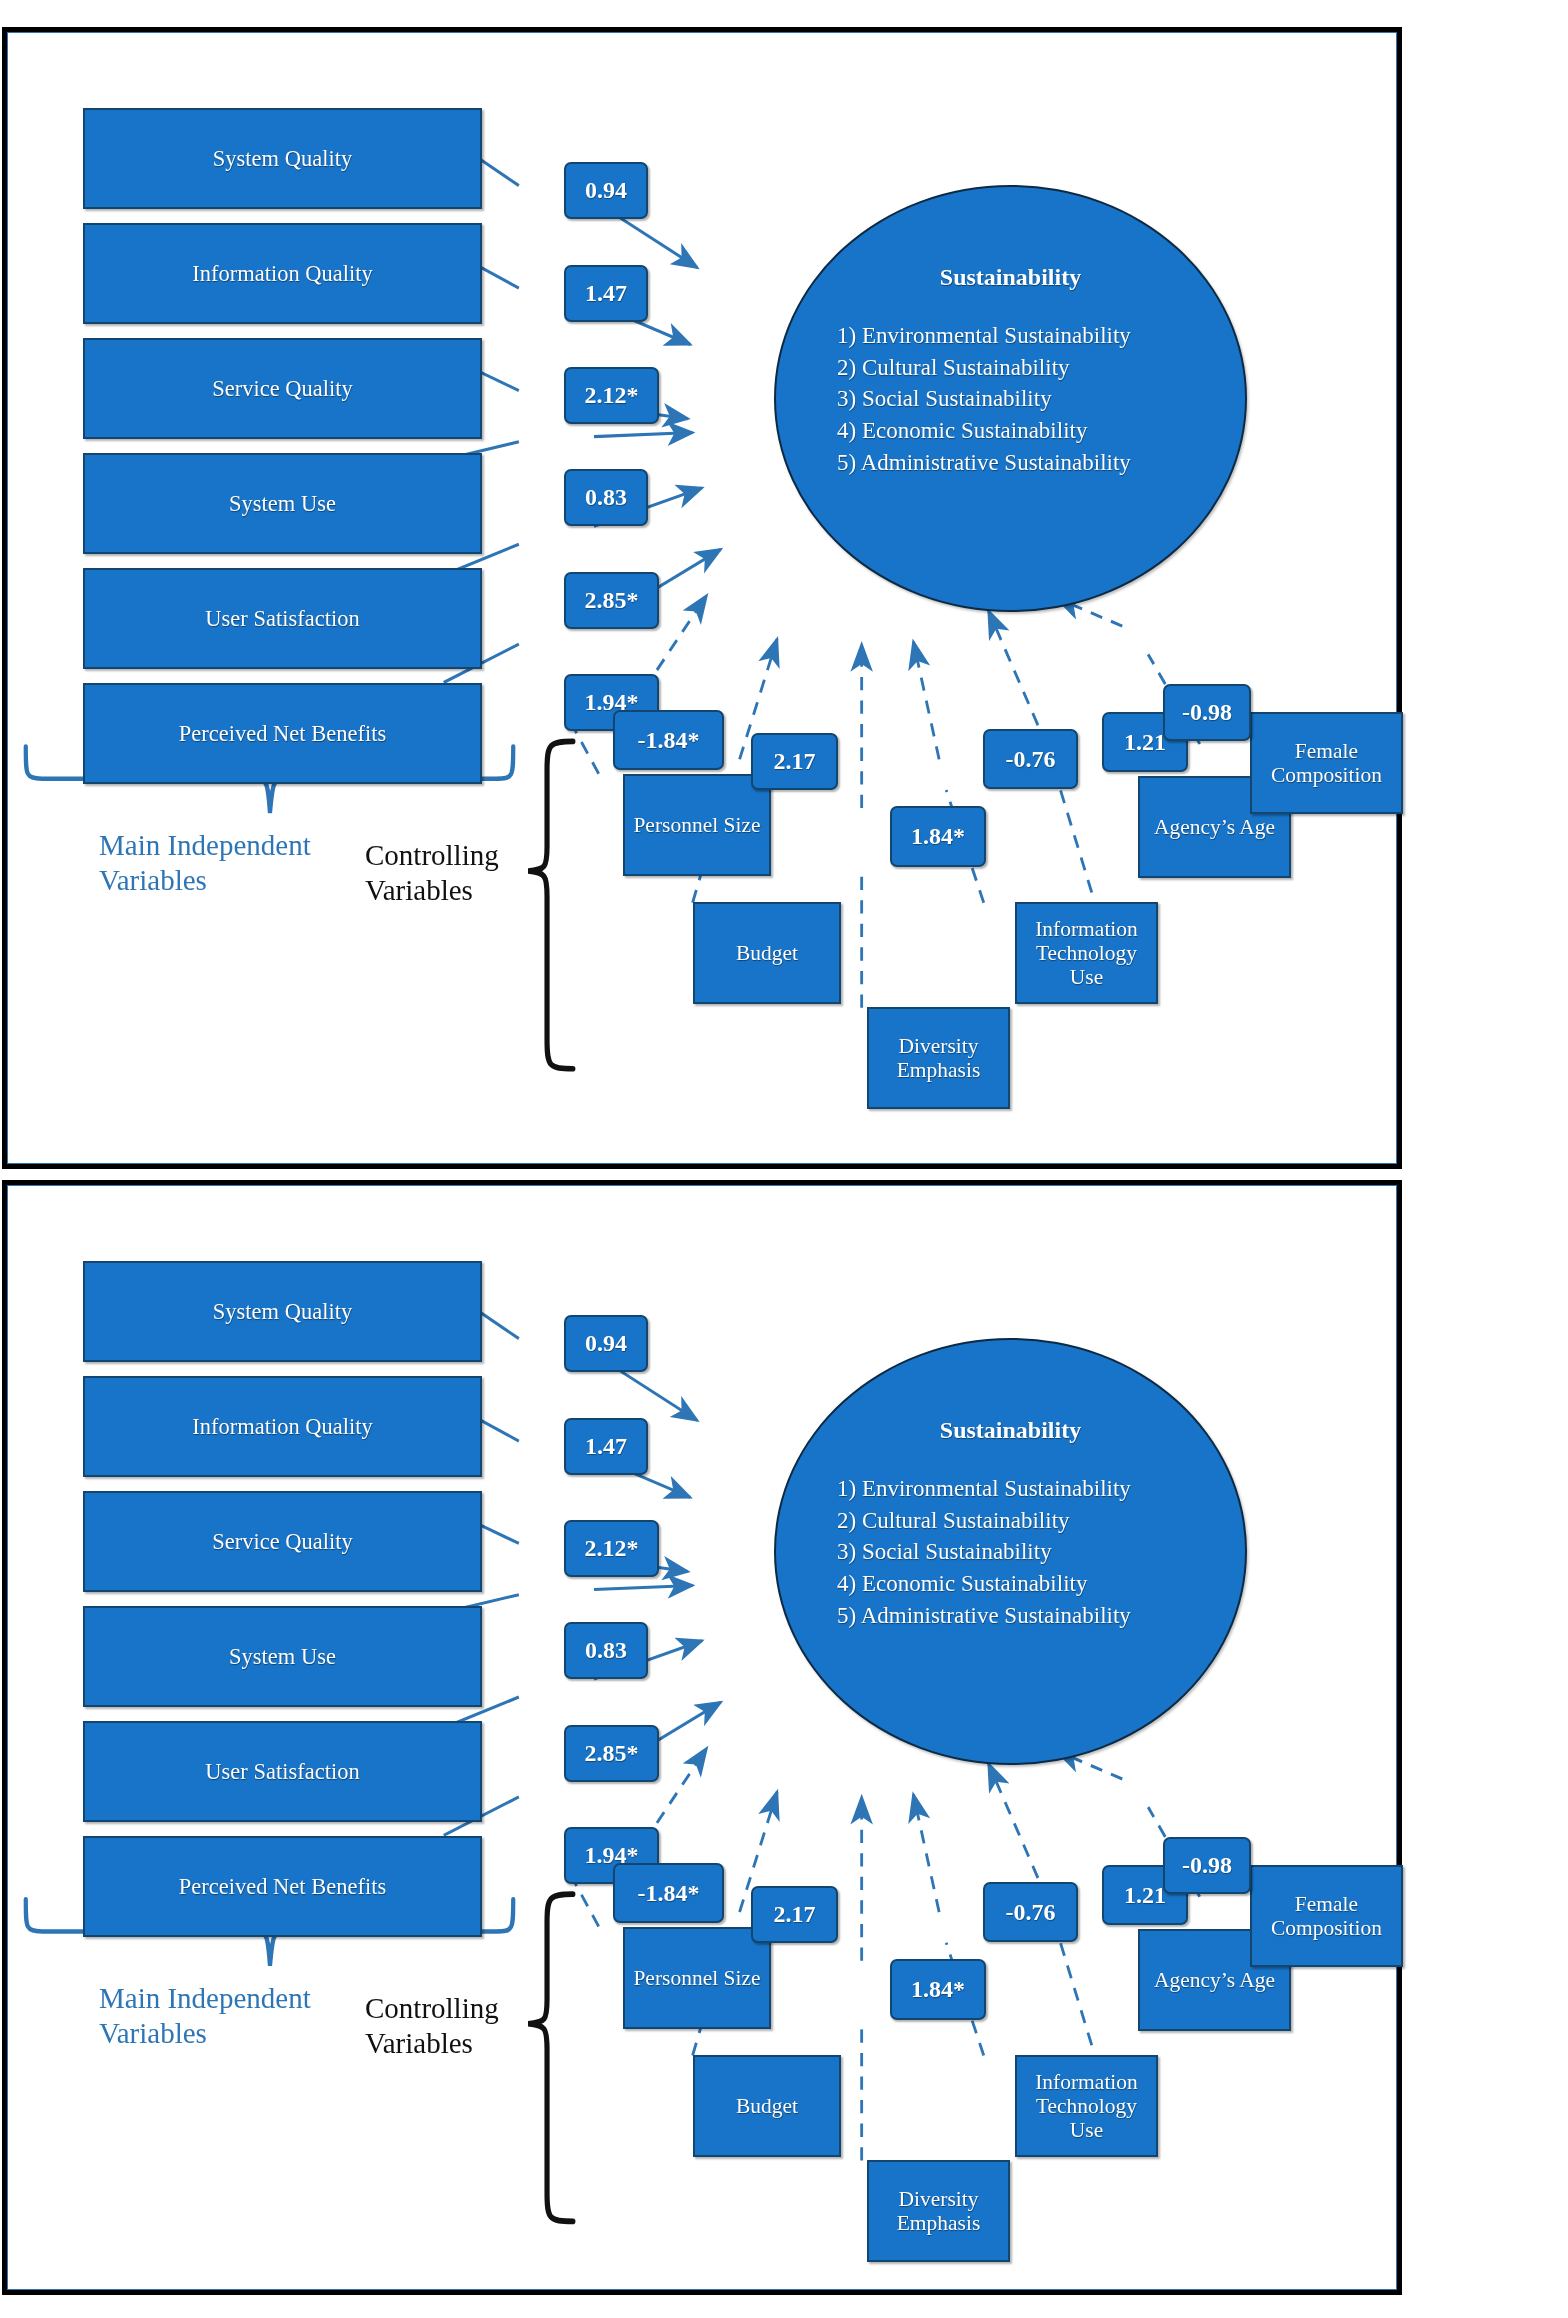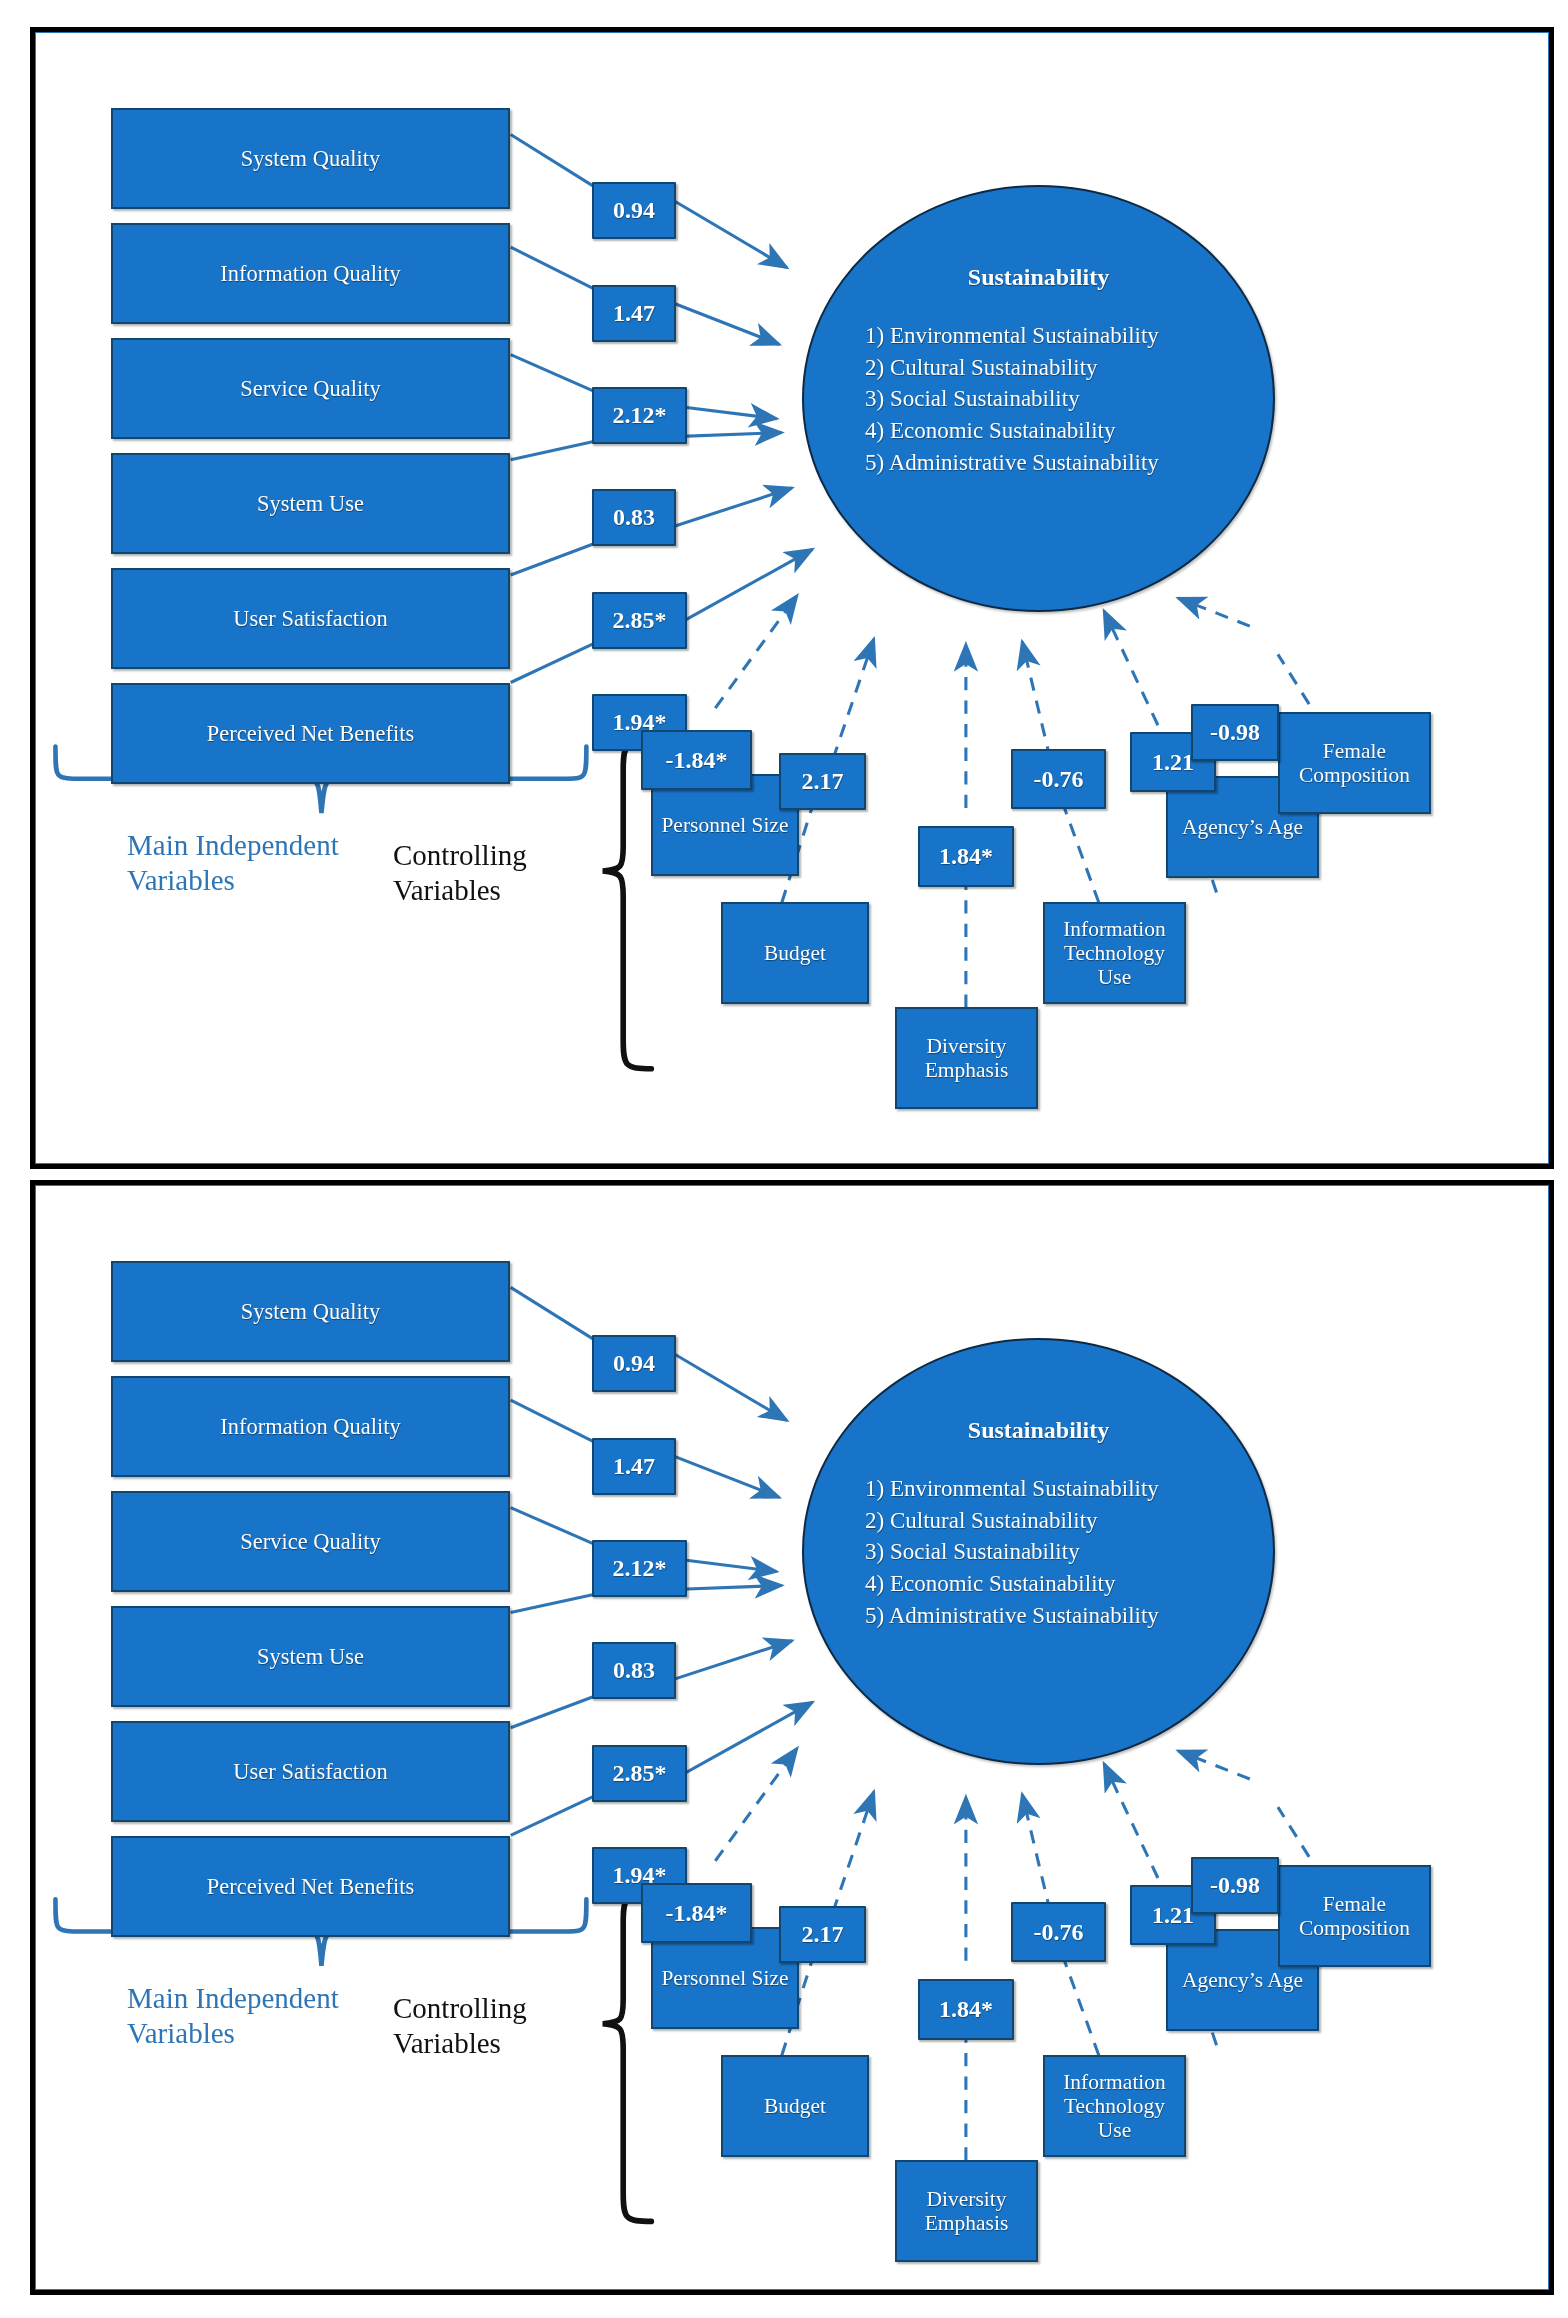--- a/index.html
+++ b/index.html
@@ -6,22 +6,22 @@
   html, body {
     width: 1569px; height: 2319px;
     background: #ffffff;
     font-family: "Liberation Serif", "DejaVu Serif", serif;
     overflow: hidden;
   }
   #root { position: relative; width: 1569px; height: 2319px; }
 
   .panel {
     position: absolute;
-    left: 30px;
-    width: 1524px;
+    left: 2px;
+    width: 1400px;
     border: 5.6px solid #000000;
     background: #5eead4;
   }
   .panel-inner {
     position: absolute;
     inset: 0;
     border: 1.5px solid #2e75b6;
     background: #ffffff;
   }
   #panel-top    { top: 27px;   height: 1142px; }
@@ -46,31 +46,30 @@
     text-shadow: 0.5px 0.5px 1px rgba(0,0,0,0.45);
     z-index: 4;
   }
   .varbox.small { font-size: 21.5px; }
 
   
   .chip {
     position: absolute;
     background: #1874C8;
     border: 2.6px solid #12466f;
-    border-radius: 1px;
+    border-radius: 7px;
     box-shadow: 1.5px 2px 2px rgba(0,0,0,0.30);
     color: #ffffff;
     display: flex;
     align-items: center;
     justify-content: center;
     font-weight: bold;
     font-size: 24px;
     text-shadow: 0.5px 0.5px 1px rgba(0,0,0,0.4);
     z-index: 6;
-    margin-top: 20px;
   }
 
   
   .circle {
     position: absolute;
     background: #1874C8;
     border: 2px solid #0d2a44;
     border-radius: 50%;
     color: #ffffff;
     z-index: 3;

